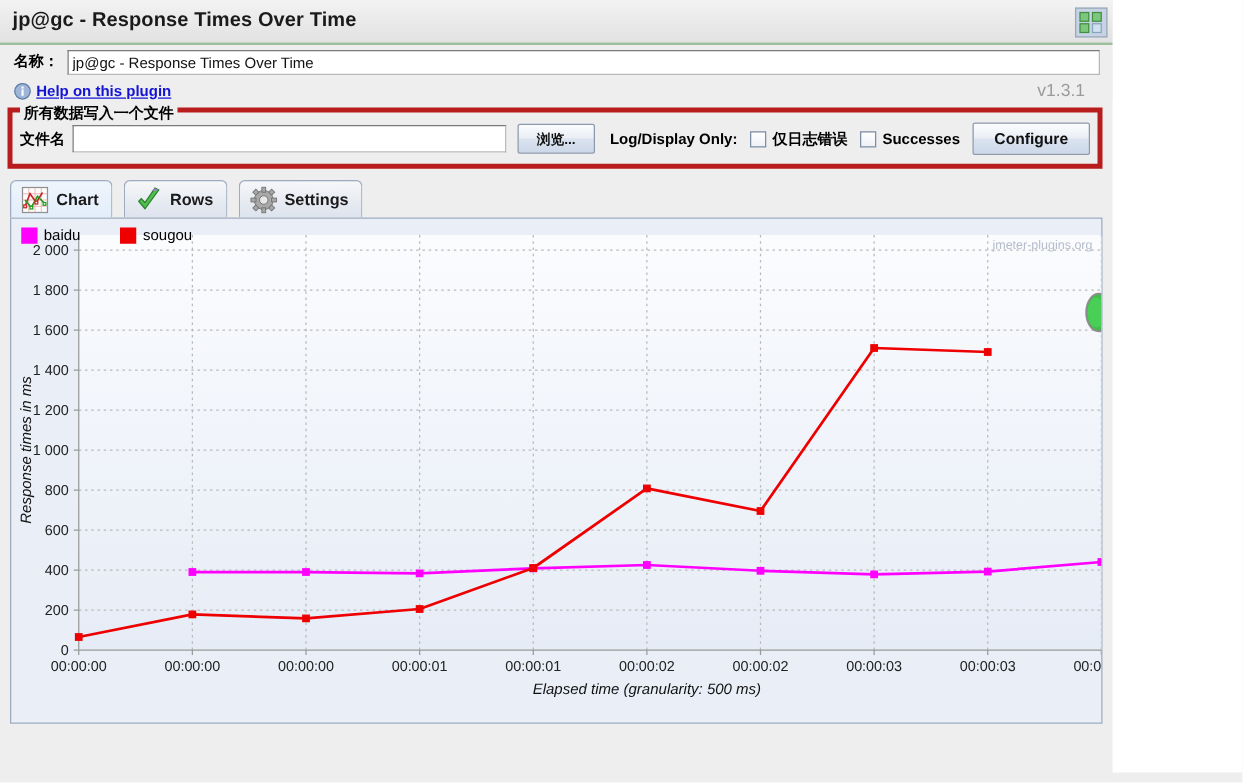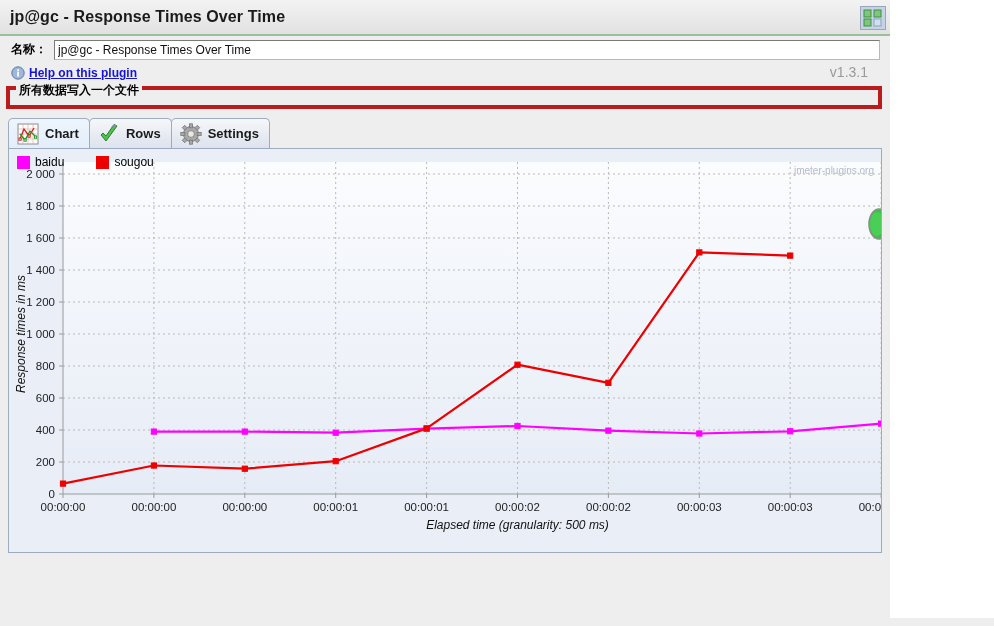--- a/index.html
+++ b/index.html
@@ -186,20 +186,21 @@
   .cbwrap .cb-label { font-size: 12px; font-weight: bold; }
 
   
   .tabbar {
     position: relative;
     margin: 9px 8px 0 8px;
     height: 30px;
     display: flex;
     align-items: flex-end;
     border-bottom: none;
+    gap: 10px;
   }
   .tab {
     display: flex;
     align-items: center;
     gap: 6px;
     height: 30px;
     padding: 0 10px 0 8px;
     border: 1px solid #9eacc0;
     border-bottom: none;
     border-top-left-radius: 5px;
@@ -298,20 +299,35 @@
           <rect x="6.2" y="3.2" width="1.7" height="1.7" fill="#ffffff"></rect>
         </svg>
       </span>
       <span class="help-link">Help on this plugin</span>
       <span class="version">v1.3.1</span>
     </div>
   </div>
 
   <div class="groupbox">
     <div class="legend">所有数据写入一个文件</div>
+    <div class="filerow">
+      <span class="fl-lbl">文件名</span>
+      <input type="text" class="filename" value="" style="">
+      <button class="btn browse">浏览...</button>
+      <span class="logdisp">Log/Display Only:</span>
+      <span class="cbwrap">
+        <span class="cbox"></span>
+        <span class="cb-label">仅日志错误</span>
+      </span>
+      <span class="cbwrap">
+        <span class="cbox"></span>
+        <span class="cb-label">Successes</span>
+      </span>
+      <button class="btn configure">Configure</button>
+    </div>
   </div>
 
   <div class="tabbar">
     <div class="tab active">
       <svg class="tab-icon" viewBox="0 0 22 22">
         <rect x="1" y="1" width="20" height="20" fill="#fdfdfd" stroke="#8e8e8e"></rect>
         <g stroke="#e9a0a0" stroke-width="0.6">
           <line x1="1" y1="6" x2="21" y2="6"></line>
             <line x1="1" y1="11" x2="21" y2="11"></line>
           <line x1="1" y1="16" x2="21" y2="16"></line>

